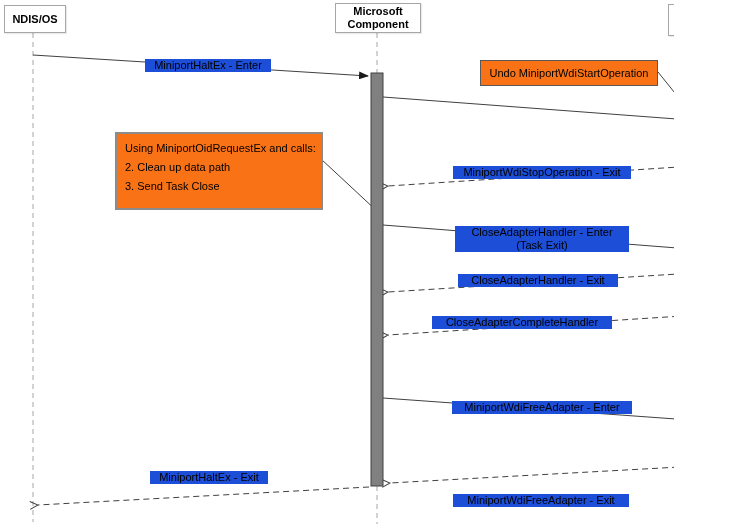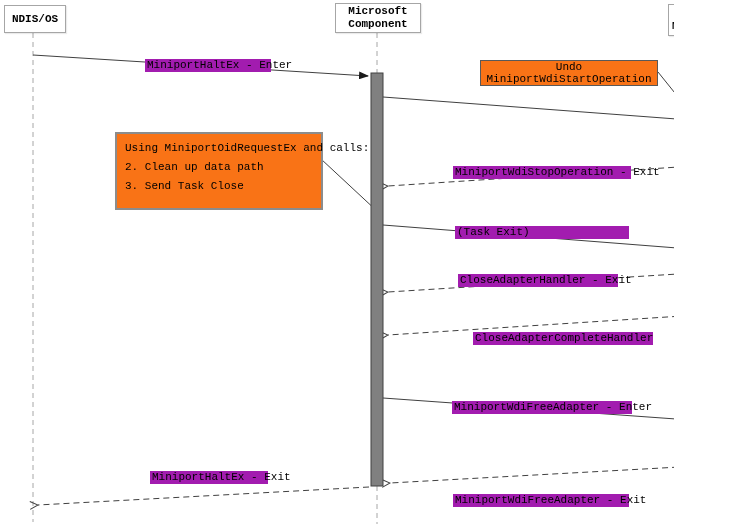--- a/index.html
+++ b/index.html
@@ -1,30 +1,30 @@
 <!DOCTYPE html>
 <html><head>
 <meta charset="utf-8">
 <style>
   html,body{margin:0;padding:0;background:#fff;}
   #stage{
     position:relative;width:674px;height:532px;background:#ffffff;
-    font-family:Liberation Mono, monospace;
+    font-family:Liberation Sans, sans-serif;
     color:#000;overflow:hidden;
   }
   #wires{position:absolute;left:0;top:0;width:735px;height:532px;}
   .actor-box{
     position:absolute;background:#ffffff;border:1px solid #a6a6a6;
     box-shadow:1px 1px 1px rgba(0,0,0,0.08);
     display:flex;flex-direction:column;align-items:center;justify-content:center;
     font-weight:bold;font-size:11px;line-height:13px;text-align:center;z-index:3;
   }
   .msg-label{
-    position:absolute;background:#a21caf;font-size:11px;line-height:13px;
-    white-space:nowrap;z-index:2;padding:0 2px;
+    position:absolute;background:#1d4ed8;font-size:11px;line-height:13px;
+    text-align:center;white-space:nowrap;z-index:2;padding:0 2px;
   }
   .msg-label .sub{display:block;}
   .note{
     position:absolute;background:#f97316;z-index:3;font-size:11px;
   }
   .note.undo{
     border:1px solid #595959;display:flex;align-items:center;justify-content:center;
     text-align:center;
   }
   .note.oid{
@@ -89,21 +89,22 @@
   </div>
   <div class="note oid" style="left:115px;top:120px;width:196px;height:69px;margin-top:12px;">
     <div>Using MiniportOidRequestEx and calls:</div>
     <div>2. Clean up data path</div>
     <div>3. Send Task Close</div>
   </div>
 
   <div class="msg-label" style="left:145px;top:59px;width:122px;">MiniportHaltEx - Enter</div>
   <div class="msg-label" style="left:453px;top:166px;width:174px;">MiniportWdiStopOperation - Exit</div>
   <div class="msg-label" style="left:455px;top:226px;width:170px;">
+    <span class="sub">CloseAdapterHandler - Enter</span>
     <span class="sub">(Task Exit)</span>
   </div>
   <div class="msg-label" style="left:458px;top:274px;width:156px;">CloseAdapterHandler - Exit</div>
-  <div class="msg-label" style="left:473px;top:316px;width:176px;margin-top:16px;">CloseAdapterCompleteHandler</div>
+  <div class="msg-label" style="left:432px;top:316px;width:176px;">CloseAdapterCompleteHandler</div>
   <div class="msg-label" style="left:452px;top:401px;width:176px;">MiniportWdiFreeAdapter - Enter</div>
   <div class="msg-label" style="left:453px;top:494px;width:172px;">MiniportWdiFreeAdapter - Exit</div>
   <div class="msg-label" style="left:150px;top:471px;width:114px;">MiniportHaltEx - Exit</div>
 
 </div>
 
 </body></html>

